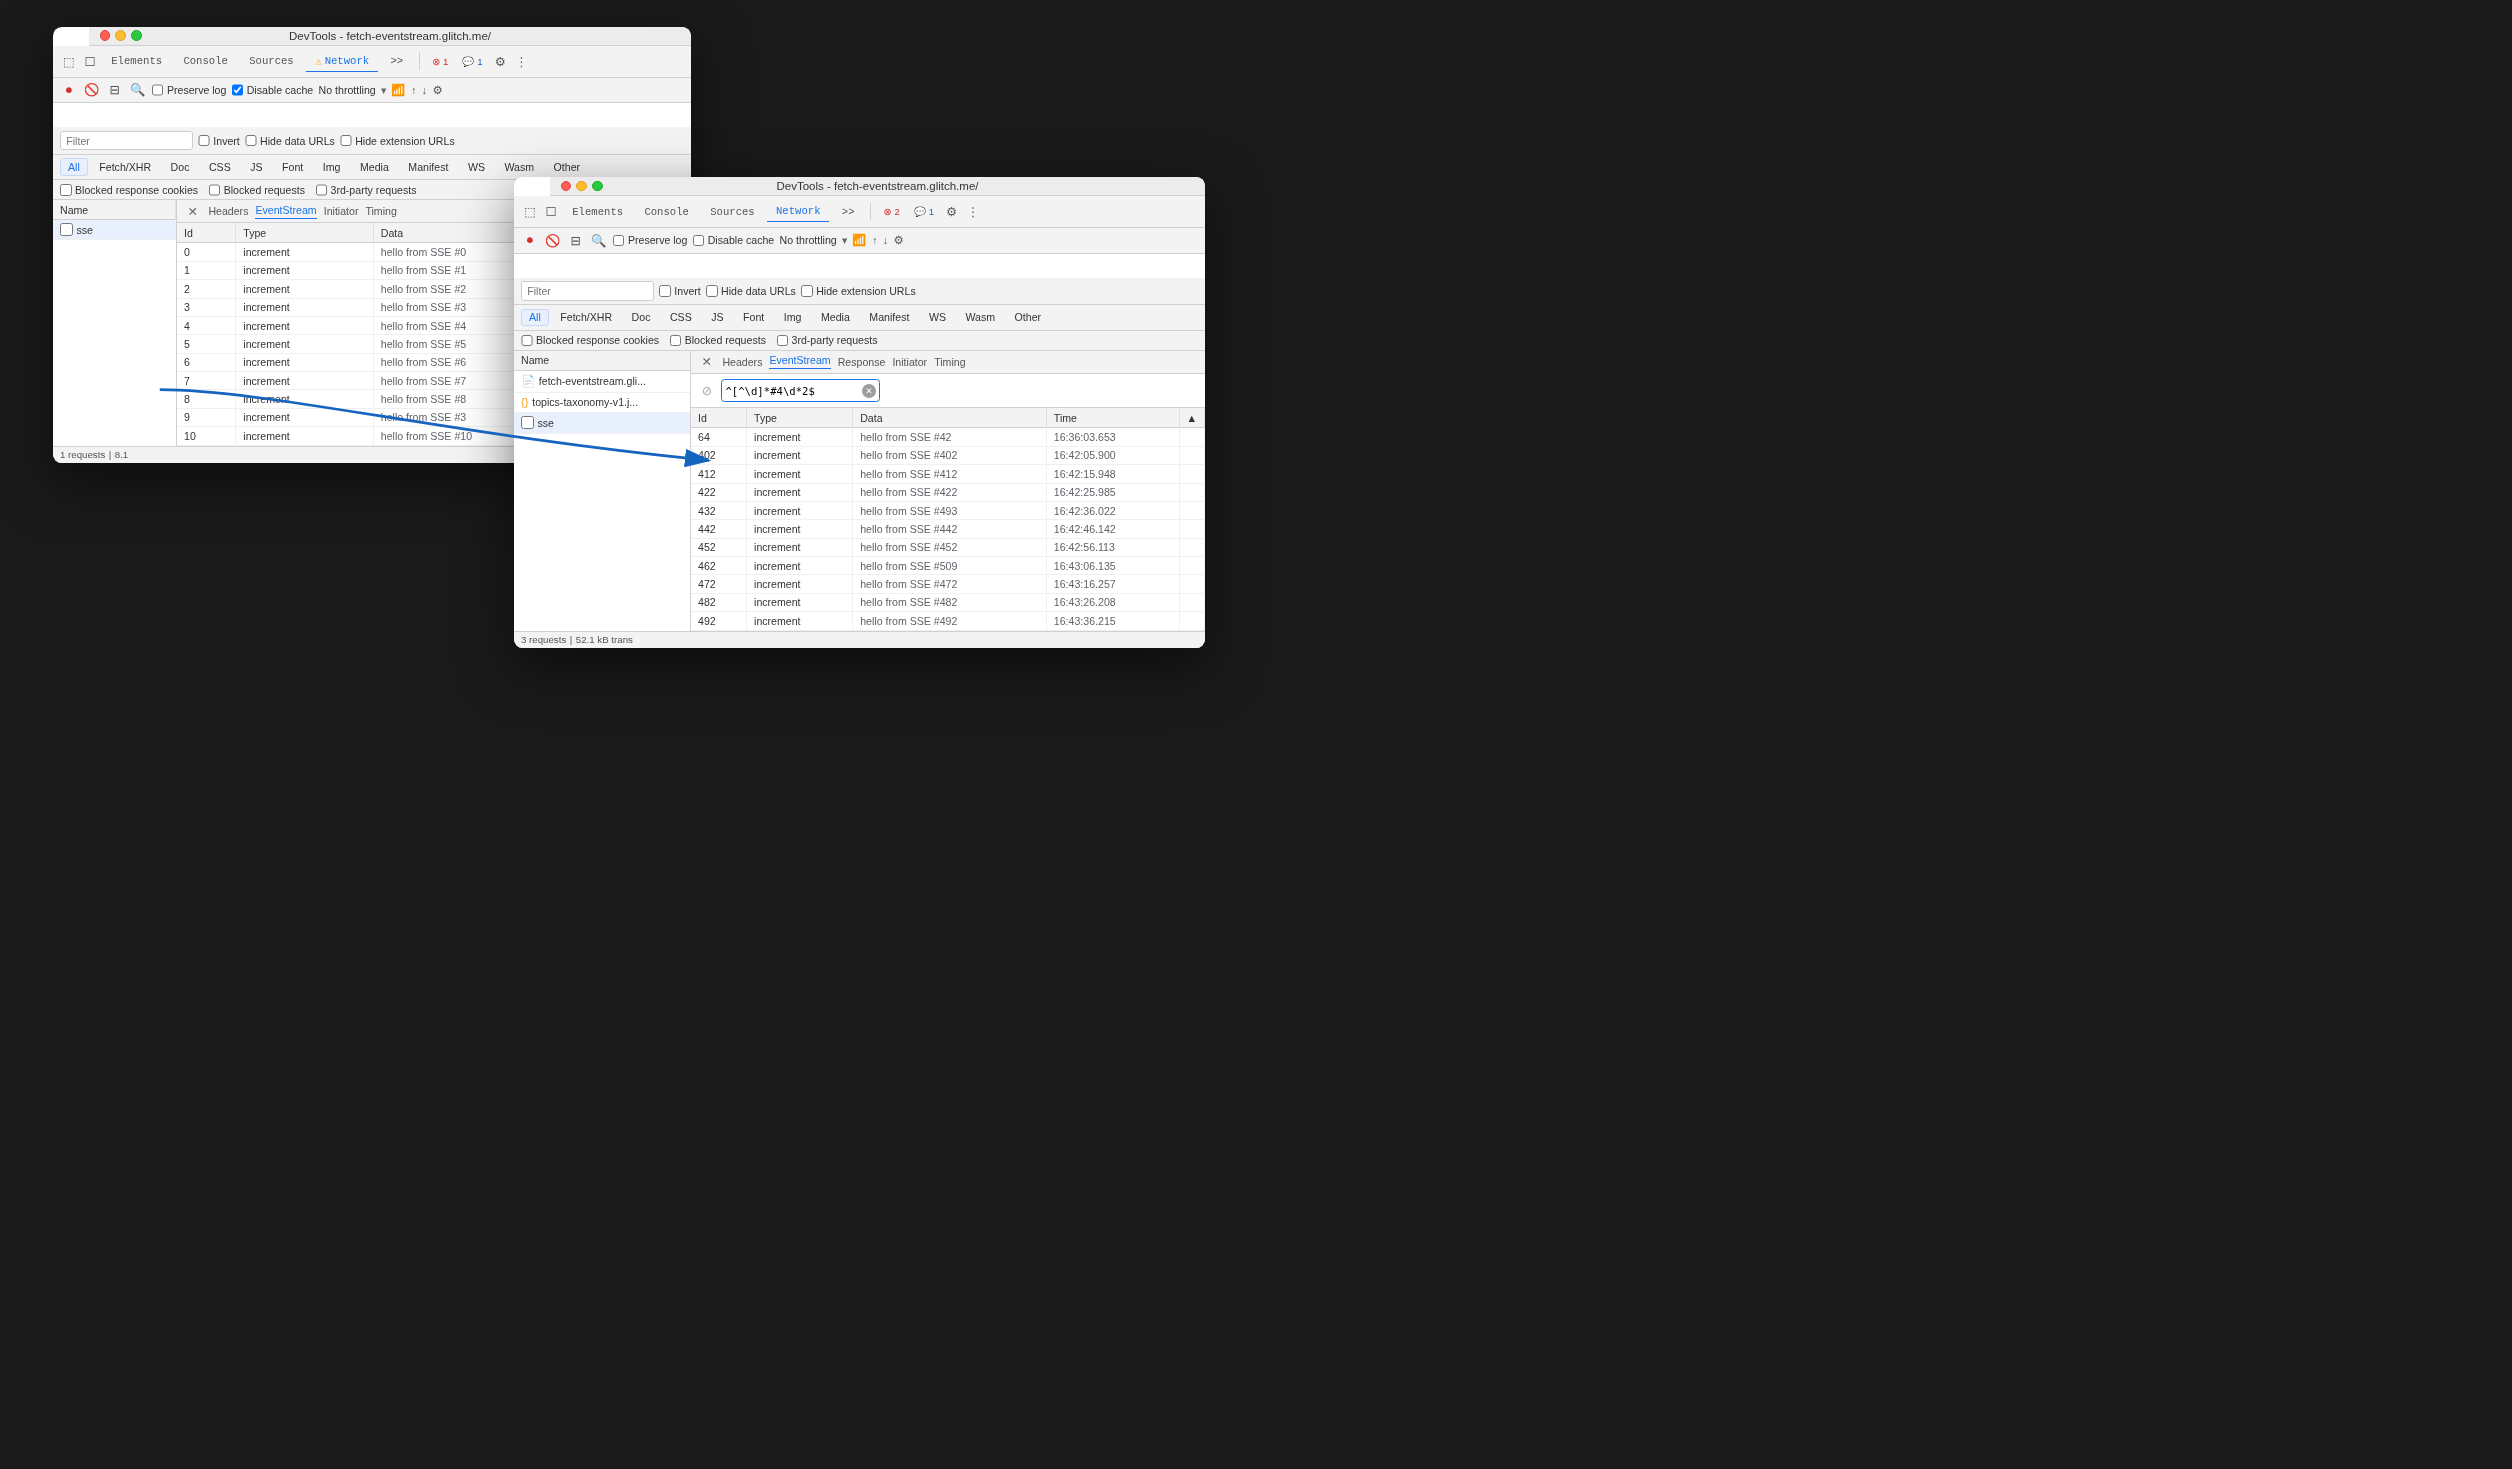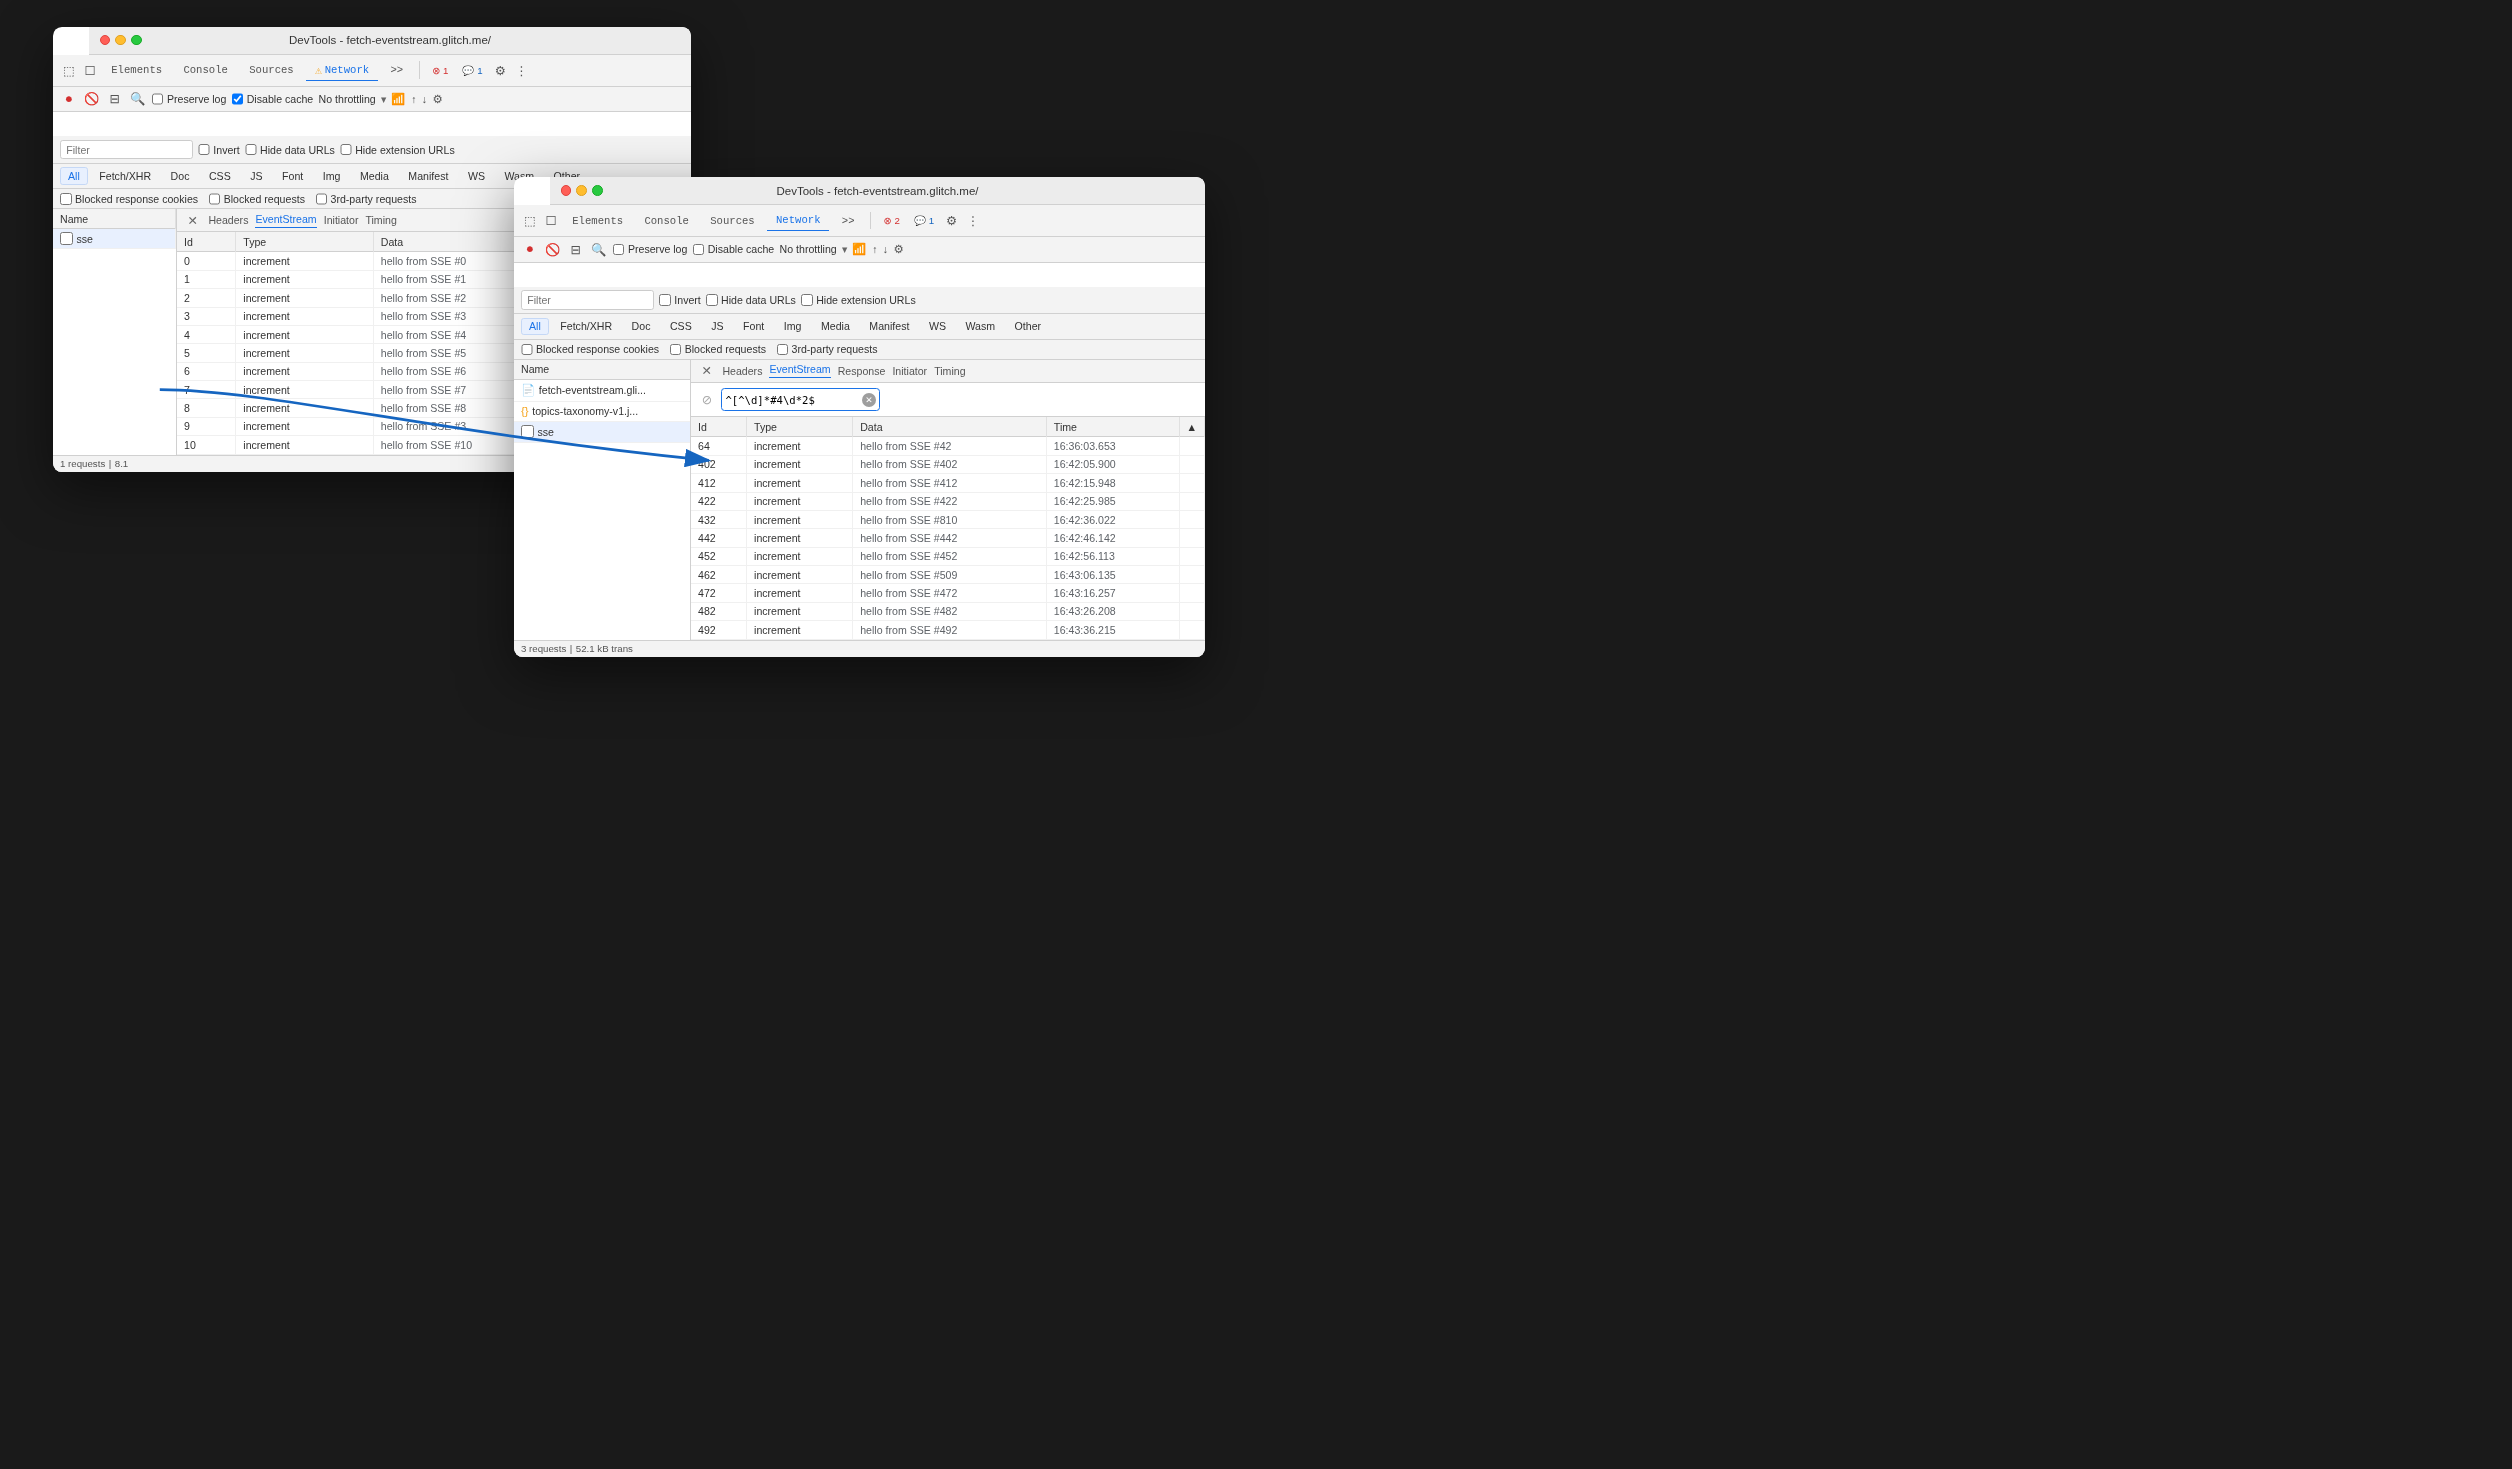--- a/index.html
+++ b/index.html
@@ -33,21 +33,21 @@
     .window-2 {
       width: 691px;
       top: 177px;
       left: 514px;
       z-index: 2;
     }
 
     
     .title-bar {
       background: #ececec;
-      height: 28px;
+      height: 19px;
       display: flex;
       align-items: center;
       padding: 0 10.6px;
       border-bottom: 0.9px solid #d0d0d0;
       position: relative;
       margin-left: 36px;
     }
 
     .traffic-lights {
       display: flex;
@@ -756,21 +756,21 @@
           <tr>
               <td>422</td>
               <td>increment</td>
               <td class="data-col">hello from SSE #422</td>
               <td class="time-col">16:42:25.985</td>
               <td></td>
             </tr>
           <tr>
               <td>432</td>
               <td>increment</td>
-              <td class="data-col">hello from SSE #810</td>
+              <td class="data-col">hello from SSE #493</td>
               <td class="time-col">16:42:36.022</td>
               <td></td>
             </tr>
           <tr>
               <td>442</td>
               <td>increment</td>
               <td class="data-col">hello from SSE #442</td>
               <td class="time-col">16:42:46.142</td>
               <td></td>
             </tr>

